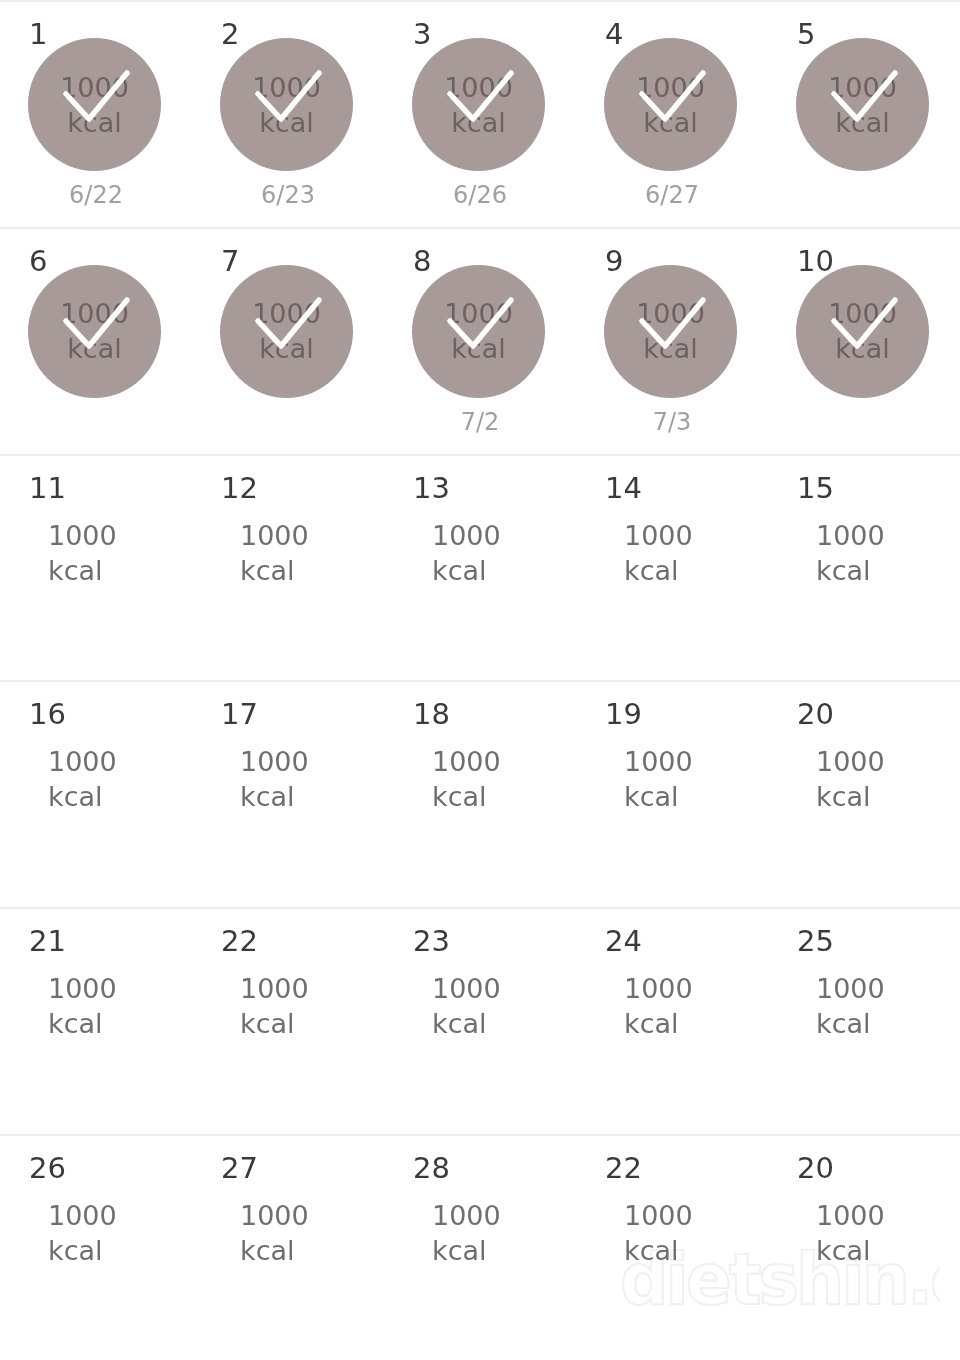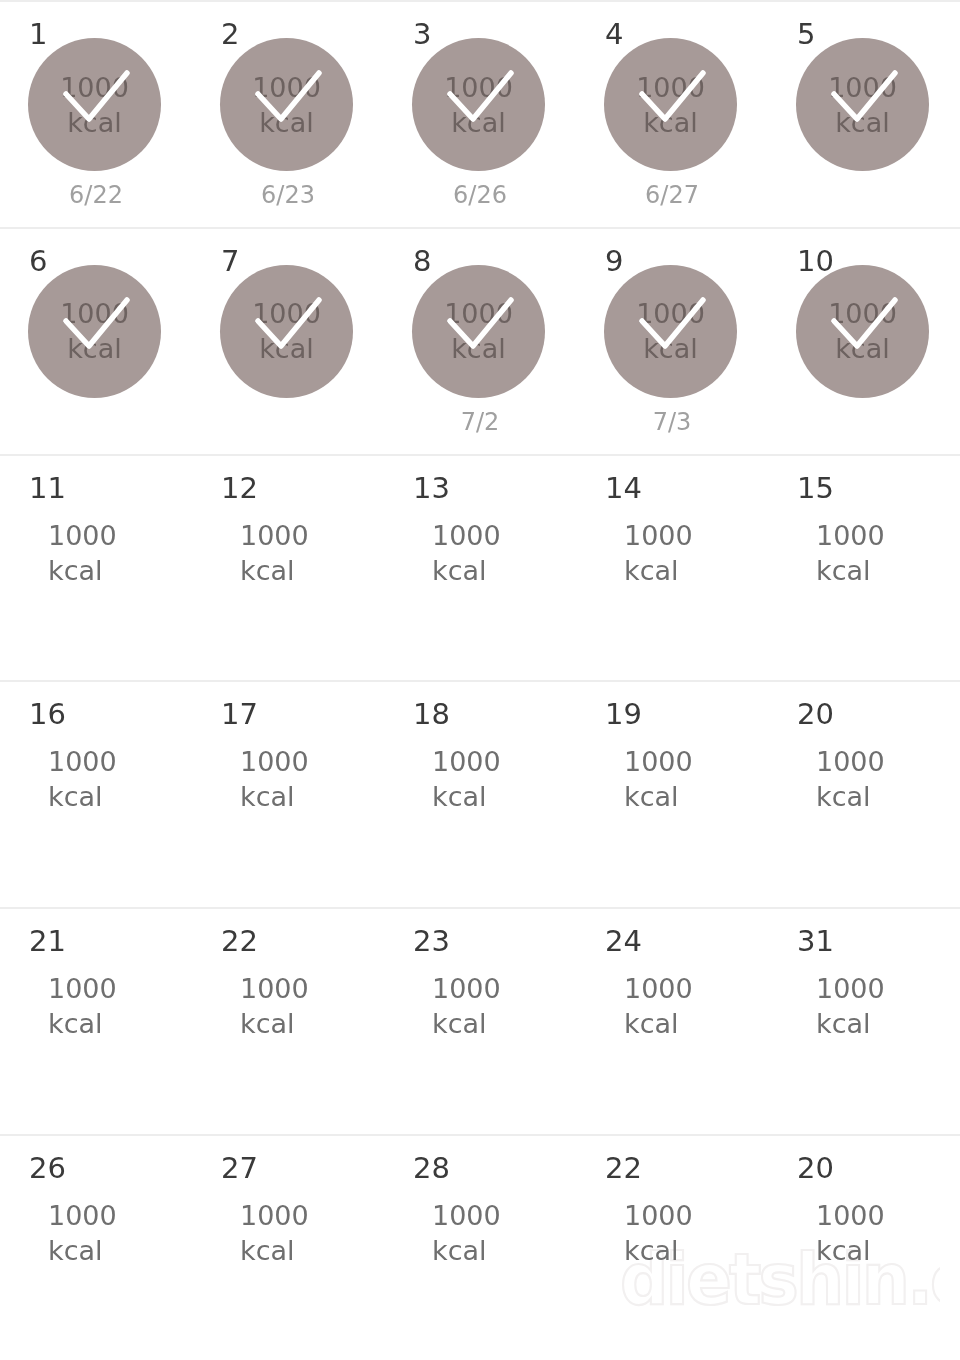--- a/index.html
+++ b/index.html
@@ -384,21 +384,21 @@
         </div>
       </div>
       <div class="cell">
         <div class="day-num">24</div>
         <div class="kcal-plain">
           <span class="v">1000</span>
           <span class="u">kcal</span>
         </div>
       </div>
       <div class="cell">
-        <div class="day-num">31</div>
+        <div class="day-num">25</div>
         <div class="kcal-plain">
           <span class="v">1000</span>
           <span class="u">kcal</span>
         </div>
       </div>
     </div>
     <div class="row">
       <div class="cell">
         <div class="day-num">26</div>
         <div class="kcal-plain">

